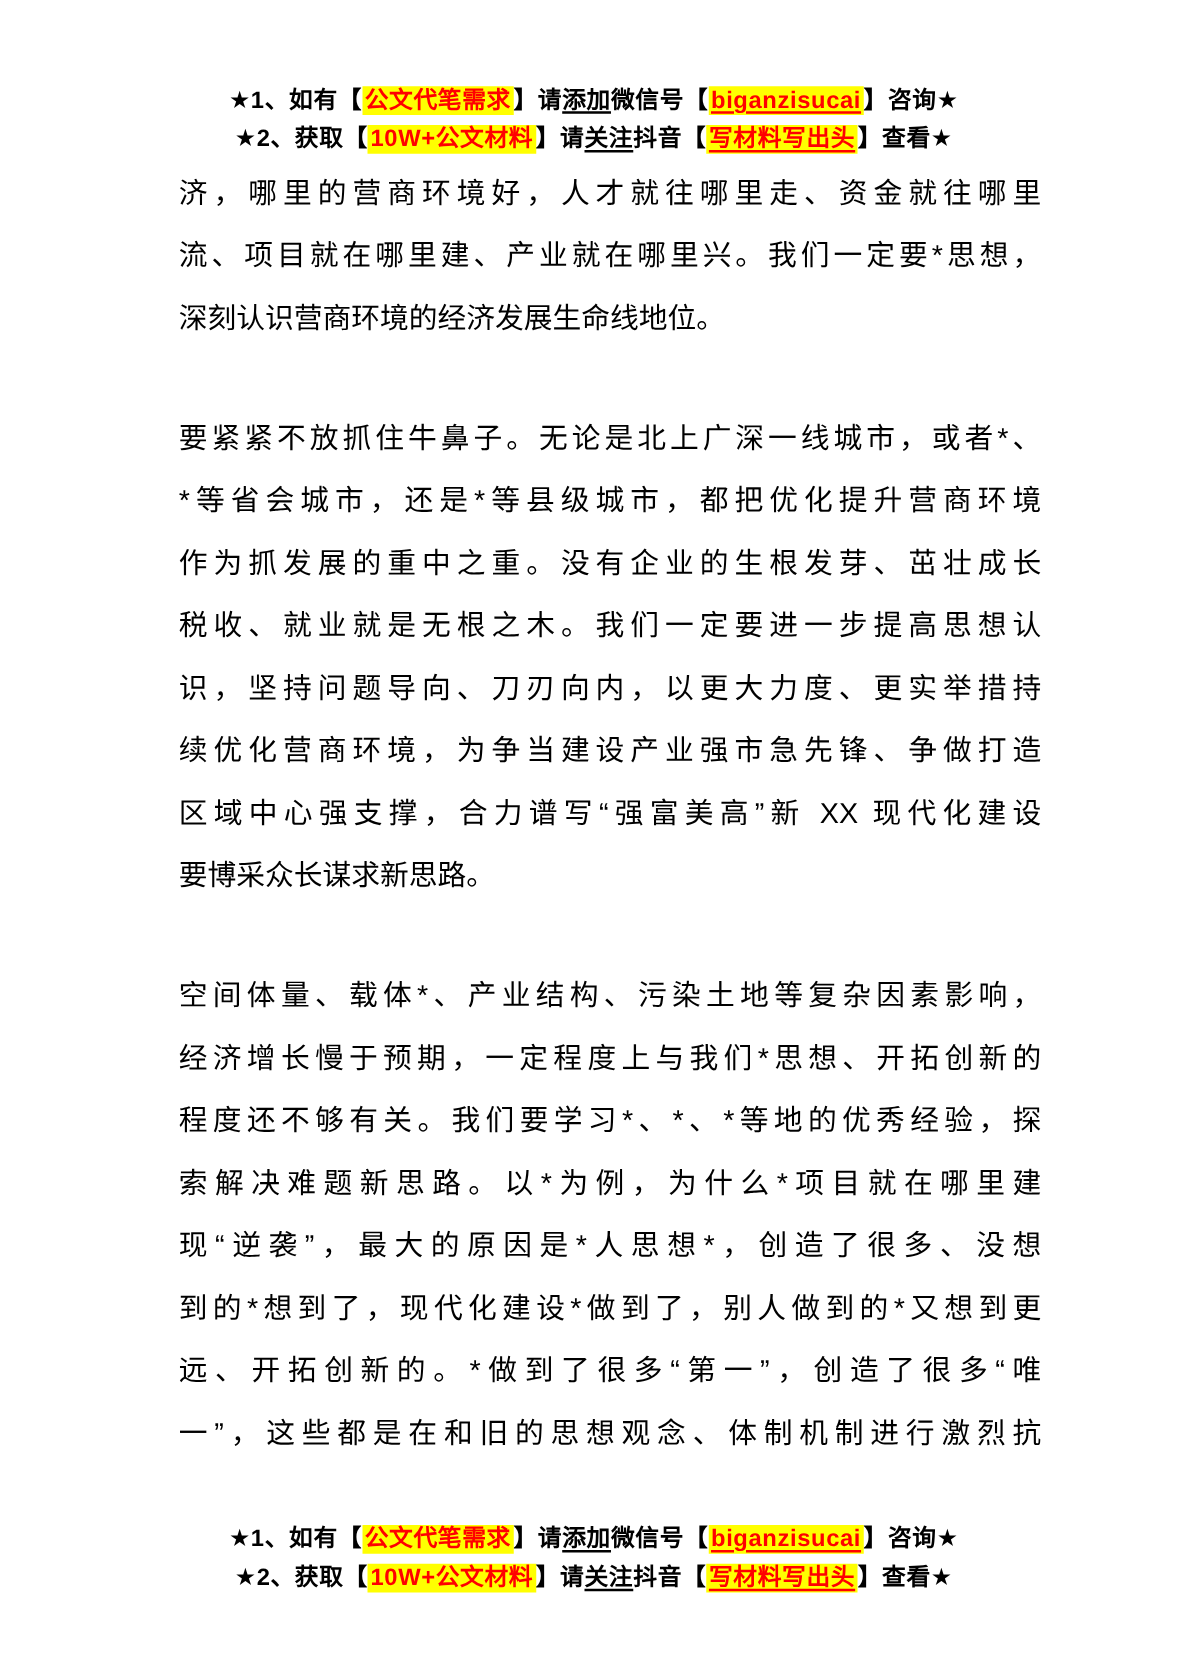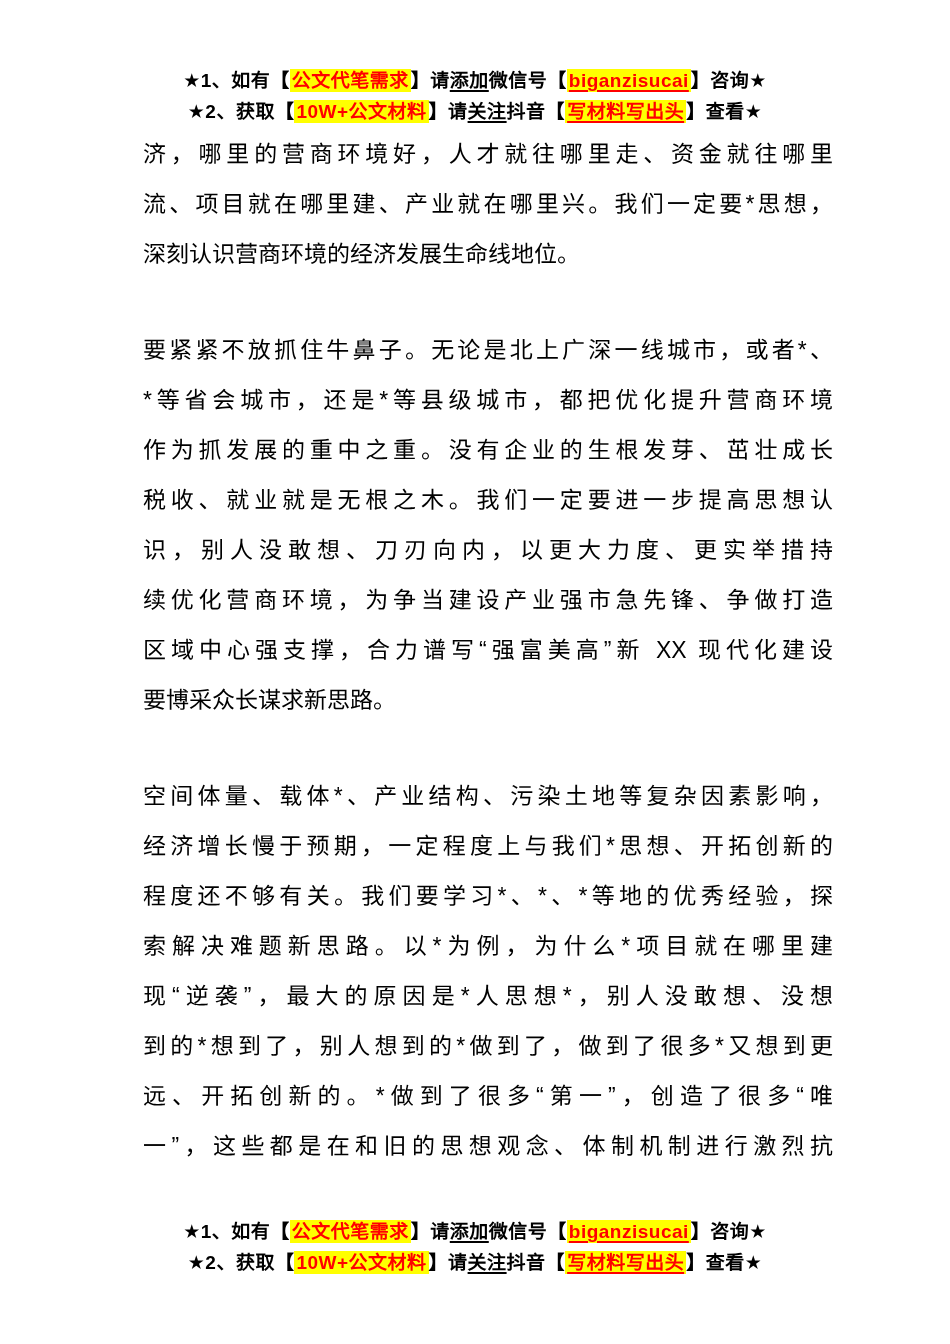--- a/index.html
+++ b/index.html
@@ -85,32 +85,32 @@
       <div class="paragraph">
         <div class="line">济，哪里的营商环境好，人才就往哪里走、资金就往哪里</div>
         <div class="line">流、项目就在哪里建、产业就在哪里兴。我们一定要*思想，</div>
         <div class="line line-last">深刻认识营商环境的经济发展生命线地位。</div>
       </div>
       <div class="paragraph">
         <div class="line">要紧紧不放抓住牛鼻子。无论是北上广深一线城市，或者*、</div>
         <div class="line">*等省会城市，还是*等县级城市，都把优化提升营商环境</div>
         <div class="line">作为抓发展的重中之重。没有企业的生根发芽、茁壮成长</div>
         <div class="line">税收、就业就是无根之木。我们一定要进一步提高思想认</div>
-        <div class="line">识，别人没敢想、刀刃向内，以更大力度、更实举措持</div>
+        <div class="line">识，坚持问题导向、刀刃向内，以更大力度、更实举措持</div>
         <div class="line">续优化营商环境，为争当建设产业强市急先锋、争做打造</div>
         <div class="line">区域中心强支撑，合力谱写“强富美高”新 XX 现代化建设</div>
         <div class="line line-last">要博采众长谋求新思路。</div>
       </div>
       <div class="paragraph">
         <div class="line">空间体量、载体*、产业结构、污染土地等复杂因素影响，</div>
         <div class="line">经济增长慢于预期，一定程度上与我们*思想、开拓创新的</div>
         <div class="line">程度还不够有关。我们要学习*、*、*等地的优秀经验，探</div>
         <div class="line">索解决难题新思路。以*为例，为什么*项目就在哪里建</div>
-        <div class="line">现“逆袭”，最大的原因是*人思想*，别人没敢想、没想</div>
-        <div class="line">到的*想到了，别人想到的*做到了，做到了很多*又想到更</div>
+        <div class="line">现“逆袭”，最大的原因是*人思想*，创造了很多、没想</div>
+        <div class="line">到的*想到了，现代化建设*做到了，别人做到的*又想到更</div>
         <div class="line">远、开拓创新的。*做到了很多“第一”，创造了很多“唯</div>
         <div class="line">一”，这些都是在和旧的思想观念、体制机制进行激烈抗</div>
       </div>
     </div>
   <div class="promo promo-bottom" id="promo-bottom">
       <div class="promo-line"><span class="seg-plain">★1、如有【</span><span class="seg-highlight">公文代笔需求</span><span class="seg-plain">】请</span><span class="seg-underline">添加</span><span class="seg-plain">微信号【</span><span class="seg-highlight-underline">biganzisucai</span><span class="seg-plain">】咨询★</span></div>
       <div class="promo-line"><span class="seg-plain">★2、获取【</span><span class="seg-highlight">10W+公文材料</span><span class="seg-plain">】请</span><span class="seg-underline">关注</span><span class="seg-plain">抖音【</span><span class="seg-highlight-underline">写材料写出头</span><span class="seg-plain">】查看★</span></div>
     </div>
 </div>
 

